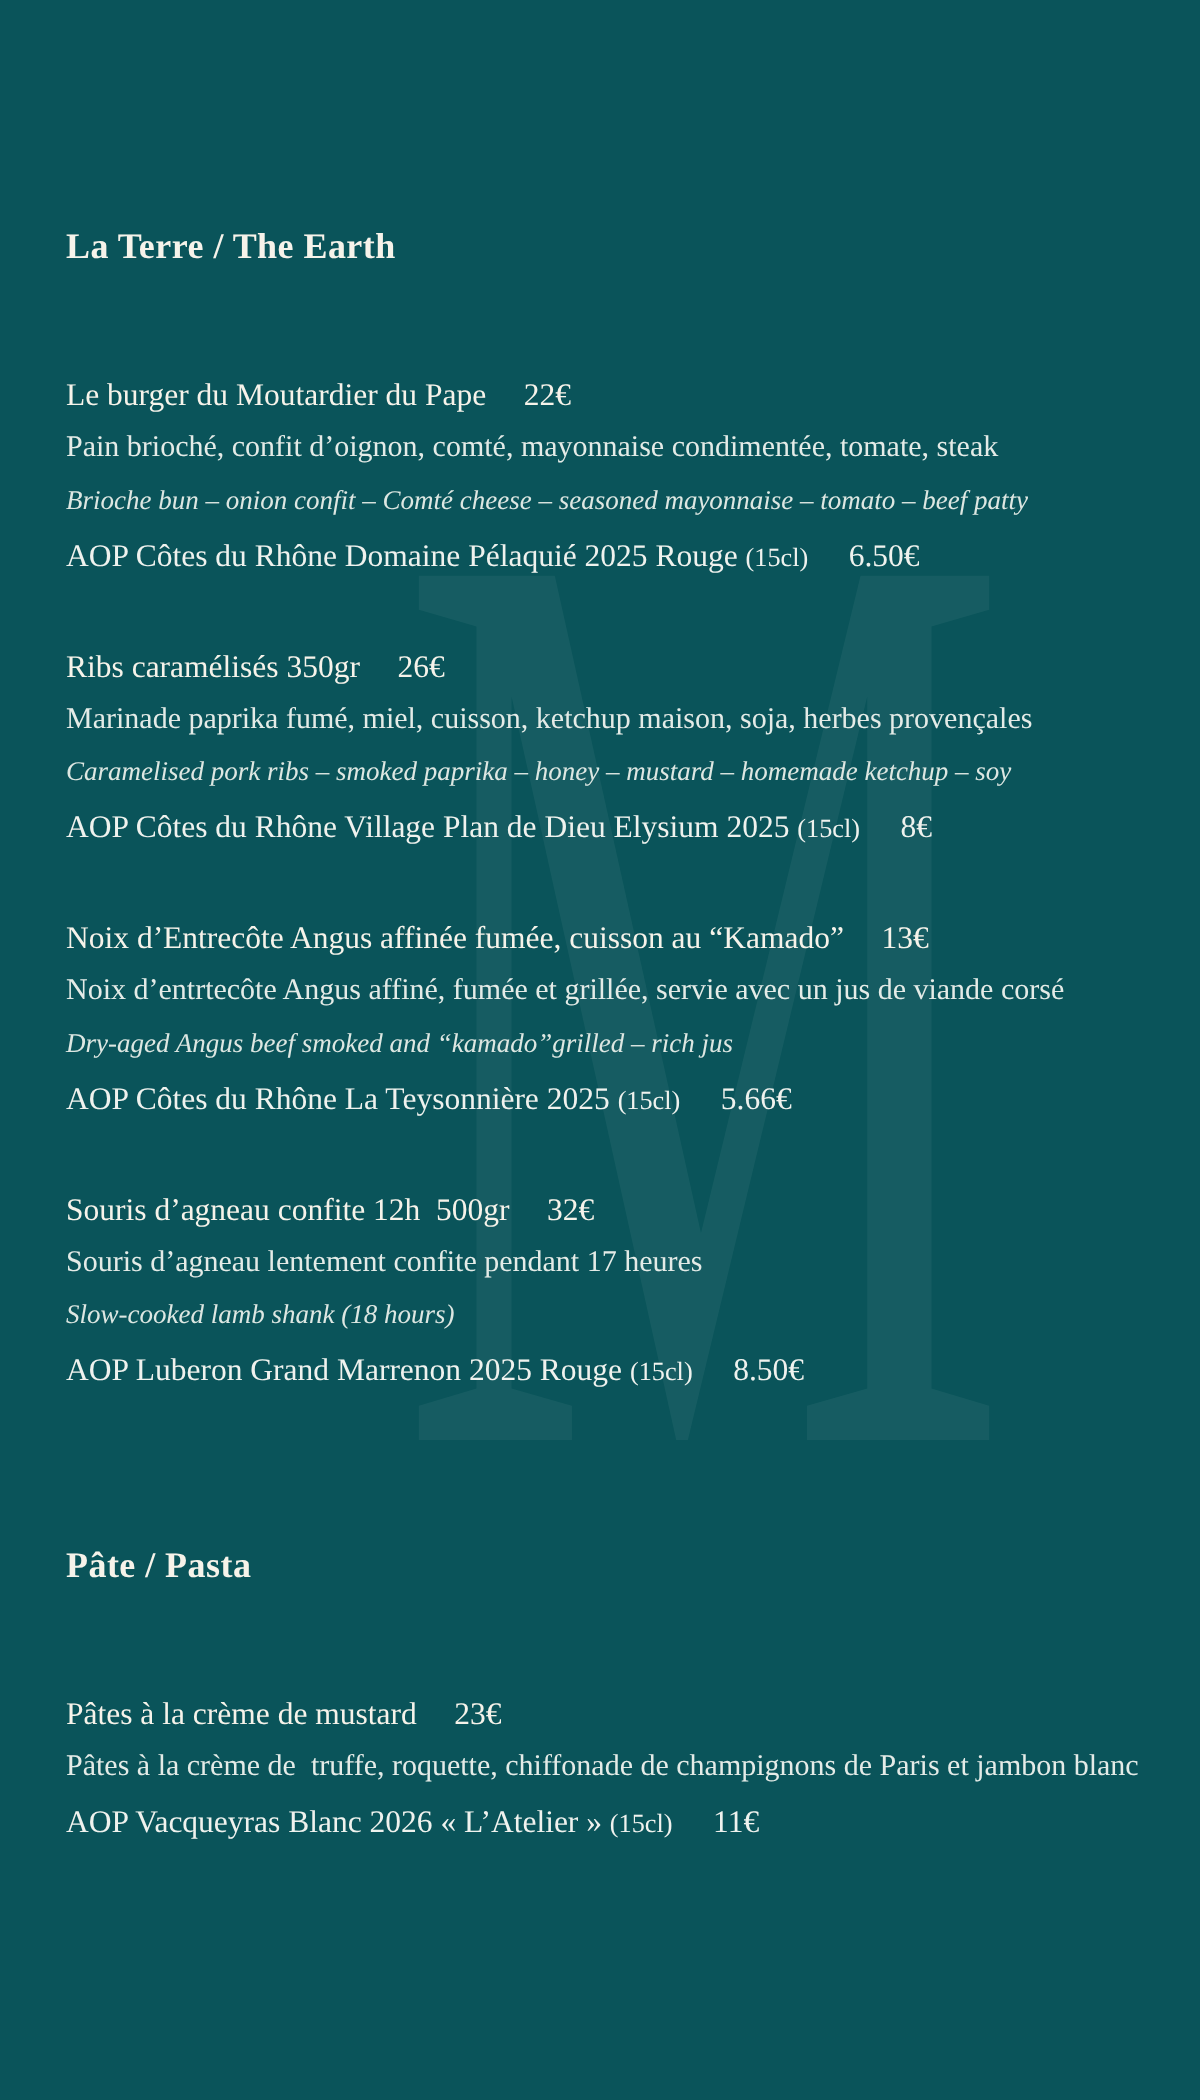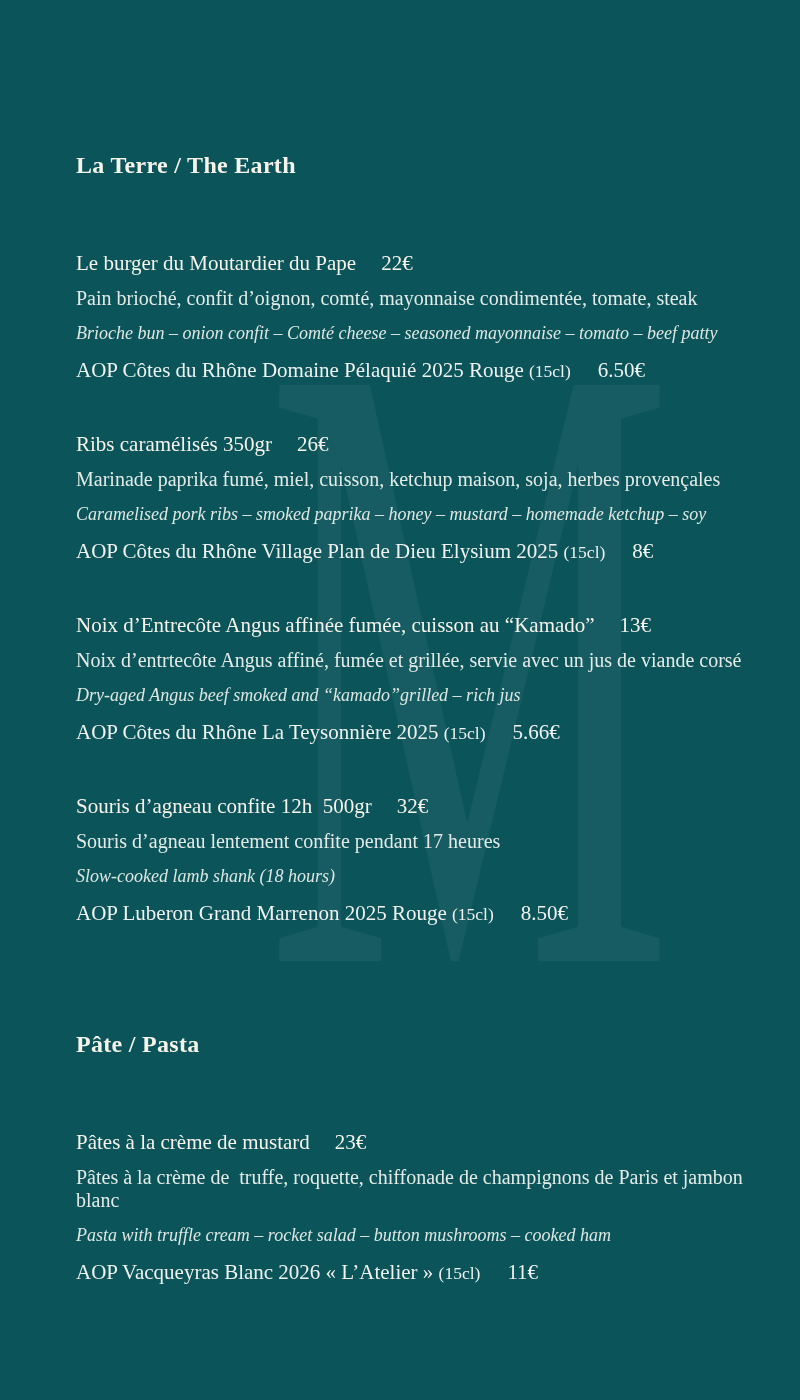--- a/index.html
+++ b/index.html
@@ -22,21 +22,21 @@
     line-height: 1;
     font-weight: normal;
     color: rgba(255, 255, 255, 0.05);
     transform: scaleX(0.52);
     transform-origin: left top;
     user-select: none;
     pointer-events: none;
   }
   .content {
     position: relative;
-    padding: 150px 24px 0 76px;
+    padding: 150px 24px 0 44px;
     z-index: 1;
   }
   .section-title {
     font-size: 24px;
     font-weight: bold;
     color: #f6f3ea;
     line-height: 30px;
     margin: 0 0 70px 0;
     letter-spacing: 0.3px;
   }
@@ -126,18 +126,17 @@
       <p class="dish-wine"><span>AOP Luberon Grand Marrenon 2025 Rouge</span> <span class="wine-vol">(15cl)</span><span class="wine-price">8.50€</span></p>
     </div>
   </div>
 
   <div class="section">
     <h2 class="section-title">Pâte / Pasta</h2>
 
     <div class="dish">
       <p class="dish-name"><span>Pâtes à la crème de mustard</span><span class="dish-price">23€</span></p>
       <p class="dish-desc">Pâtes à la crème de  truffe, roquette, chiffonade de champignons de Paris et jambon blanc</p>
-      <p class="dish-desc-en">Pasta with truffle cream – rocket salad – button mushrooms – cooked ham</p>
       <p class="dish-wine"><span>AOP Vacqueyras Blanc 2026 « L’Atelier »</span> <span class="wine-vol">(15cl)</span><span class="wine-price">11€</span></p>
     </div>
   </div>
 
 </div>
 
 </body></html>

